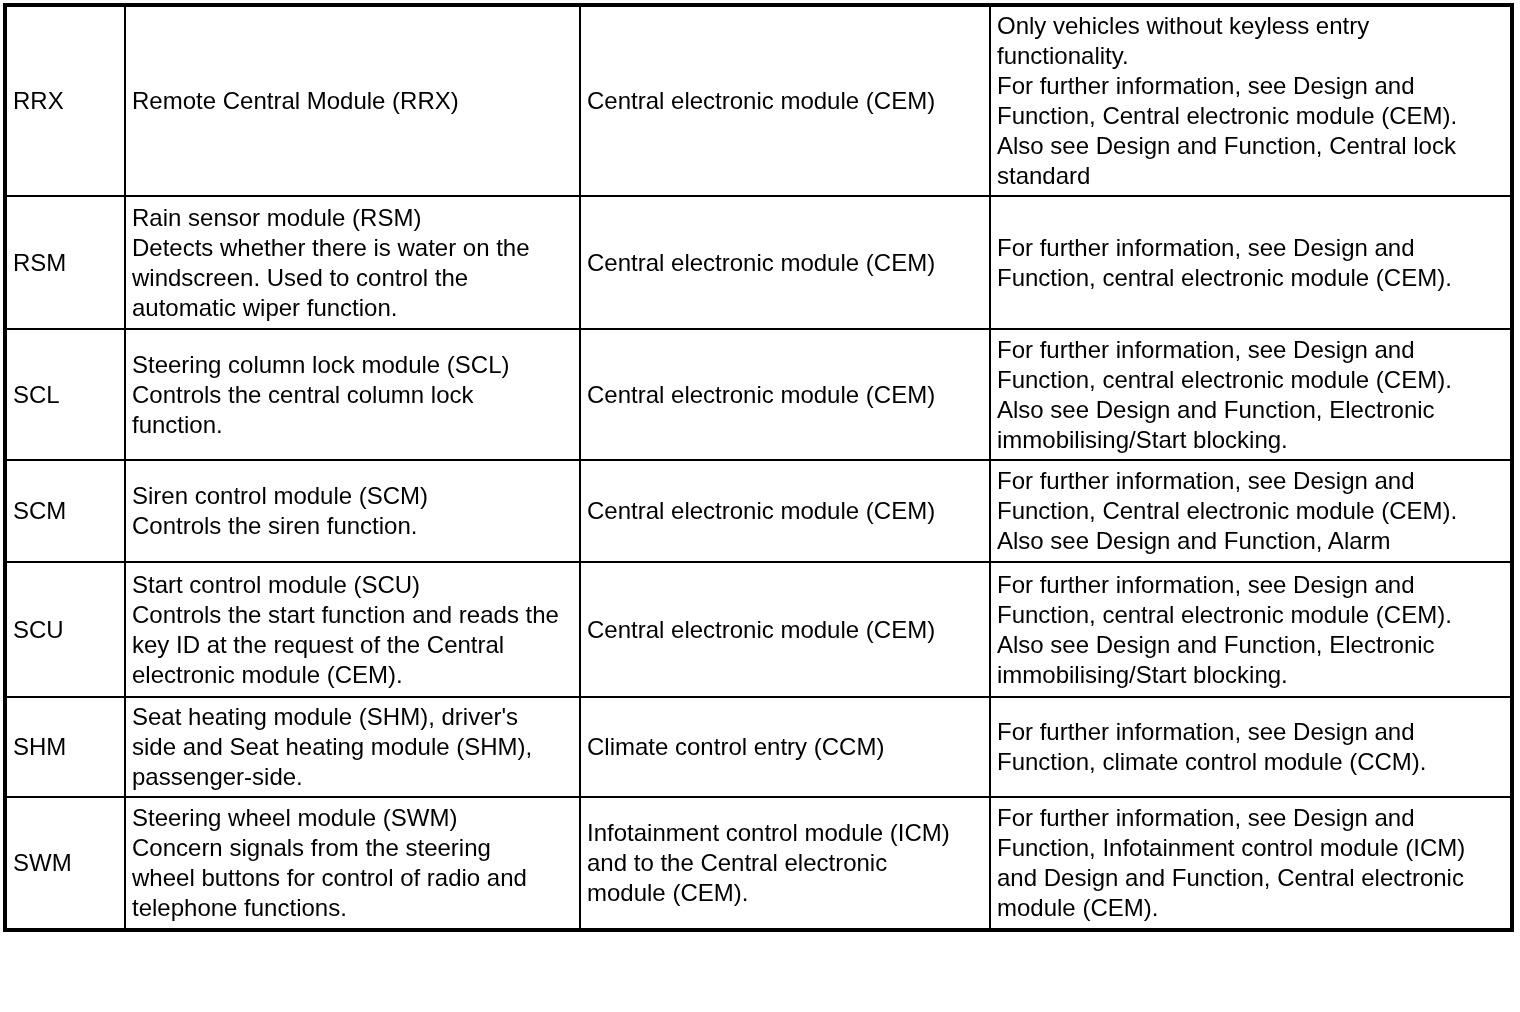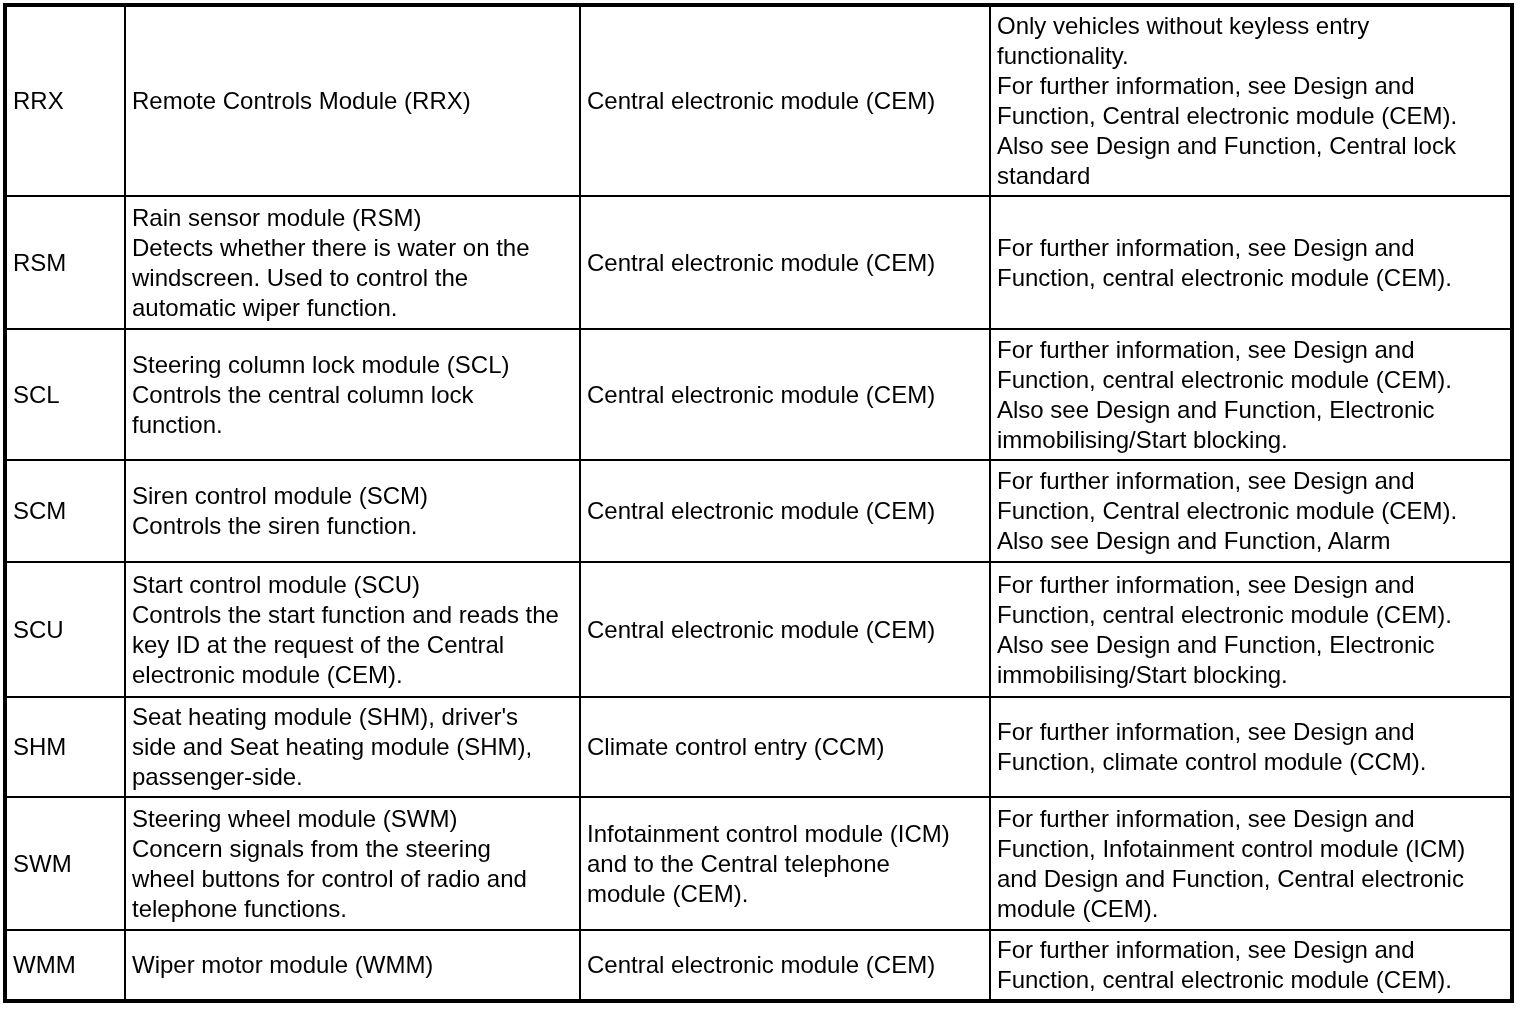--- a/index.html
+++ b/index.html
@@ -51,21 +51,21 @@
 <table class="module-table">
   <colgroup>
     <col class="c-code">
       <col class="c-name">
       <col class="c-conn">
       <col class="c-info">
   </colgroup>
   <tbody>
     <tr class="r1">
       <td>RRX</td>
-      <td>Remote Controls Module (RRX)</td>
+      <td>Remote Central Module (RRX)</td>
       <td>Central electronic module (CEM)</td>
       <td>Only vehicles without keyless entry
 functionality.
 For further information, see Design and
 Function, Central electronic module (CEM).
 Also see Design and Function, Central lock
 standard</td>
     </tr>
     <tr class="r2">
       <td>RSM</td>
@@ -118,28 +118,21 @@
       <td>For further information, see Design and
 Function, climate control module (CCM).</td>
     </tr>
     <tr class="r7">
       <td>SWM</td>
       <td>Steering wheel module (SWM)
 Concern signals from the steering
 wheel buttons for control of radio and
 telephone functions.</td>
       <td>Infotainment control module (ICM)
-and to the Central telephone
+and to the Central electronic
 module (CEM).</td>
       <td>For further information, see Design and
 Function, Infotainment control module (ICM)
 and Design and Function, Central electronic
 module (CEM).</td>
     </tr>
-    <tr class="r8">
-      <td>WMM</td>
-      <td>Wiper motor module (WMM)</td>
-      <td>Central electronic module (CEM)</td>
-      <td>For further information, see Design and
-Function, central electronic module (CEM).</td>
-    </tr>
   </tbody>
 </table>
 
 </body></html>

